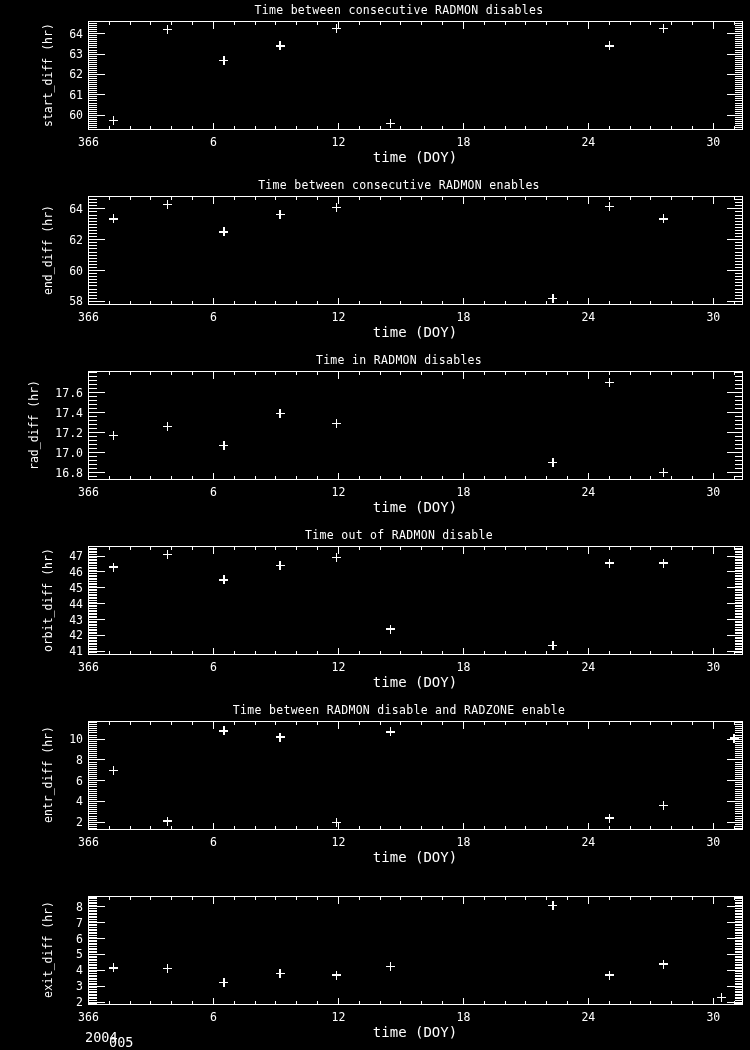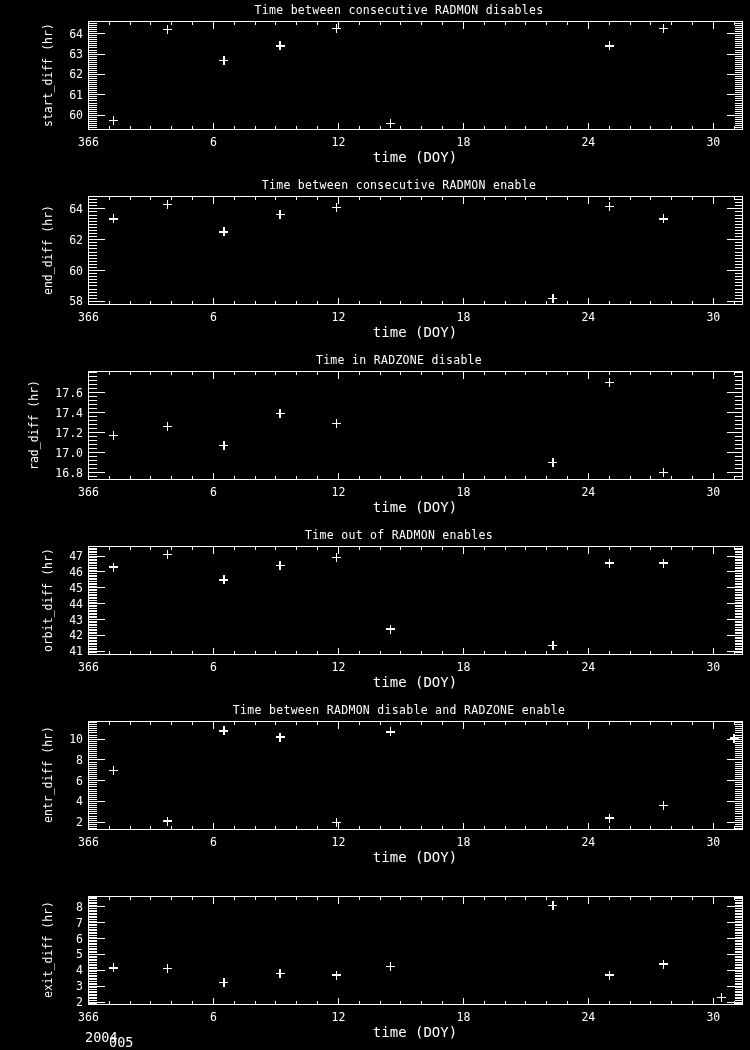--- a/index.html
+++ b/index.html
@@ -231,21 +231,21 @@
       <line x1="390.50636942675163" y1="118.88679245283011" x2="390.50636942675163" y2="127.88679245283011" stroke="#ffffff" stroke-width="1.4" shape-rendering="crispEdges"></line>
       <line x1="604.7006369426753" y1="45.95283018867917" x2="613.7006369426753" y2="45.95283018867917" stroke="#ffffff" stroke-width="1.4" shape-rendering="crispEdges"></line>
       <line x1="609.2006369426753" y1="41.45283018867917" x2="609.2006369426753" y2="50.45283018867917" stroke="#ffffff" stroke-width="1.4" shape-rendering="crispEdges"></line>
       <line x1="658.8535031847134" y1="28.632075471698002" x2="667.8535031847134" y2="28.632075471698002" stroke="#ffffff" stroke-width="1.4" shape-rendering="crispEdges"></line>
       <line x1="663.3535031847134" y1="24.132075471698002" x2="663.3535031847134" y2="33.132075471698" stroke="#ffffff" stroke-width="1.4" shape-rendering="crispEdges"></line>
     </svg>
   <div class="x-label">time (DOY)</div>
 </div>
 
 <div class="band" style="top:175px">
-  <div class="plot-title">Time between consecutive RADMON enable</div>
+  <div class="plot-title">Time between consecutive RADMON enables</div>
   <div class="y-label">end_diff (hr)</div>
   <svg class="plotsvg" viewBox="0 0 750 175">
       <rect x="88.5" y="21.5" width="654" height="108" fill="none" stroke="#ffffff" stroke-width="1" shape-rendering="crispEdges"></rect>
       <line x1="109.328025477707" y1="129.5" x2="109.328025477707" y2="126" stroke="#ffffff" stroke-width="1" shape-rendering="crispEdges"></line>
       <line x1="109.328025477707" y1="21.5" x2="109.328025477707" y2="25" stroke="#ffffff" stroke-width="1" shape-rendering="crispEdges"></line>
       <line x1="130.156050955414" y1="129.5" x2="130.156050955414" y2="126" stroke="#ffffff" stroke-width="1" shape-rendering="crispEdges"></line>
       <line x1="130.156050955414" y1="21.5" x2="130.156050955414" y2="25" stroke="#ffffff" stroke-width="1" shape-rendering="crispEdges"></line>
       <line x1="150.98407643312103" y1="129.5" x2="150.98407643312103" y2="126" stroke="#ffffff" stroke-width="1" shape-rendering="crispEdges"></line>
       <line x1="150.98407643312103" y1="21.5" x2="150.98407643312103" y2="25" stroke="#ffffff" stroke-width="1" shape-rendering="crispEdges"></line>
       <line x1="171.81210191082803" y1="129.5" x2="171.81210191082803" y2="126" stroke="#ffffff" stroke-width="1" shape-rendering="crispEdges"></line>
@@ -402,21 +402,21 @@
       <line x1="552.9649681528663" y1="118.82857142857134" x2="552.9649681528663" y2="127.82857142857134" stroke="#ffffff" stroke-width="1.4" shape-rendering="crispEdges"></line>
       <line x1="604.7006369426753" y1="31.528571428571297" x2="613.7006369426753" y2="31.528571428571297" stroke="#ffffff" stroke-width="1.4" shape-rendering="crispEdges"></line>
       <line x1="609.2006369426753" y1="27.028571428571297" x2="609.2006369426753" y2="36.0285714285713" stroke="#ffffff" stroke-width="1.4" shape-rendering="crispEdges"></line>
       <line x1="658.8535031847134" y1="43.87142857142851" x2="667.8535031847134" y2="43.87142857142851" stroke="#ffffff" stroke-width="1.4" shape-rendering="crispEdges"></line>
       <line x1="663.3535031847134" y1="39.37142857142851" x2="663.3535031847134" y2="48.37142857142851" stroke="#ffffff" stroke-width="1.4" shape-rendering="crispEdges"></line>
     </svg>
   <div class="x-label">time (DOY)</div>
 </div>
 
 <div class="band wide-yticks" style="top:350px">
-  <div class="plot-title">Time in RADZONE disable</div>
+  <div class="plot-title">Time in RADMON disables</div>
   <div class="y-label">rad_diff (hr)</div>
   <svg class="plotsvg" viewBox="0 0 750 175">
       <rect x="88.5" y="21.5" width="654" height="108" fill="none" stroke="#ffffff" stroke-width="1" shape-rendering="crispEdges"></rect>
       <line x1="109.328025477707" y1="129.5" x2="109.328025477707" y2="126" stroke="#ffffff" stroke-width="1" shape-rendering="crispEdges"></line>
       <line x1="109.328025477707" y1="21.5" x2="109.328025477707" y2="25" stroke="#ffffff" stroke-width="1" shape-rendering="crispEdges"></line>
       <line x1="130.156050955414" y1="129.5" x2="130.156050955414" y2="126" stroke="#ffffff" stroke-width="1" shape-rendering="crispEdges"></line>
       <line x1="130.156050955414" y1="21.5" x2="130.156050955414" y2="25" stroke="#ffffff" stroke-width="1" shape-rendering="crispEdges"></line>
       <line x1="150.98407643312103" y1="129.5" x2="150.98407643312103" y2="126" stroke="#ffffff" stroke-width="1" shape-rendering="crispEdges"></line>
       <line x1="150.98407643312103" y1="21.5" x2="150.98407643312103" y2="25" stroke="#ffffff" stroke-width="1" shape-rendering="crispEdges"></line>
       <line x1="171.81210191082803" y1="129.5" x2="171.81210191082803" y2="126" stroke="#ffffff" stroke-width="1" shape-rendering="crispEdges"></line>
@@ -556,21 +556,21 @@
       <line x1="552.9649681528663" y1="108.00000000000016" x2="552.9649681528663" y2="117.00000000000016" stroke="#ffffff" stroke-width="1.4" shape-rendering="crispEdges"></line>
       <line x1="604.7006369426753" y1="32.49999999999996" x2="613.7006369426753" y2="32.49999999999996" stroke="#ffffff" stroke-width="1.4" shape-rendering="crispEdges"></line>
       <line x1="609.2006369426753" y1="27.999999999999957" x2="609.2006369426753" y2="36.99999999999996" stroke="#ffffff" stroke-width="1.4" shape-rendering="crispEdges"></line>
       <line x1="658.8535031847134" y1="122.49999999999996" x2="667.8535031847134" y2="122.49999999999996" stroke="#ffffff" stroke-width="1.4" shape-rendering="crispEdges"></line>
       <line x1="663.3535031847134" y1="117.99999999999996" x2="663.3535031847134" y2="126.99999999999996" stroke="#ffffff" stroke-width="1.4" shape-rendering="crispEdges"></line>
     </svg>
   <div class="x-label">time (DOY)</div>
 </div>
 
 <div class="band" style="top:525px">
-  <div class="plot-title">Time out of RADMON enables</div>
+  <div class="plot-title">Time out of RADMON disable</div>
   <div class="y-label">orbit_diff (hr)</div>
   <svg class="plotsvg" viewBox="0 0 750 175">
       <rect x="88.5" y="21.5" width="654" height="108" fill="none" stroke="#ffffff" stroke-width="1" shape-rendering="crispEdges"></rect>
       <line x1="109.328025477707" y1="129.5" x2="109.328025477707" y2="126" stroke="#ffffff" stroke-width="1" shape-rendering="crispEdges"></line>
       <line x1="109.328025477707" y1="21.5" x2="109.328025477707" y2="25" stroke="#ffffff" stroke-width="1" shape-rendering="crispEdges"></line>
       <line x1="130.156050955414" y1="129.5" x2="130.156050955414" y2="126" stroke="#ffffff" stroke-width="1" shape-rendering="crispEdges"></line>
       <line x1="130.156050955414" y1="21.5" x2="130.156050955414" y2="25" stroke="#ffffff" stroke-width="1" shape-rendering="crispEdges"></line>
       <line x1="150.98407643312103" y1="129.5" x2="150.98407643312103" y2="126" stroke="#ffffff" stroke-width="1" shape-rendering="crispEdges"></line>
       <line x1="150.98407643312103" y1="21.5" x2="150.98407643312103" y2="25" stroke="#ffffff" stroke-width="1" shape-rendering="crispEdges"></line>
       <line x1="171.81210191082803" y1="129.5" x2="171.81210191082803" y2="126" stroke="#ffffff" stroke-width="1" shape-rendering="crispEdges"></line>

